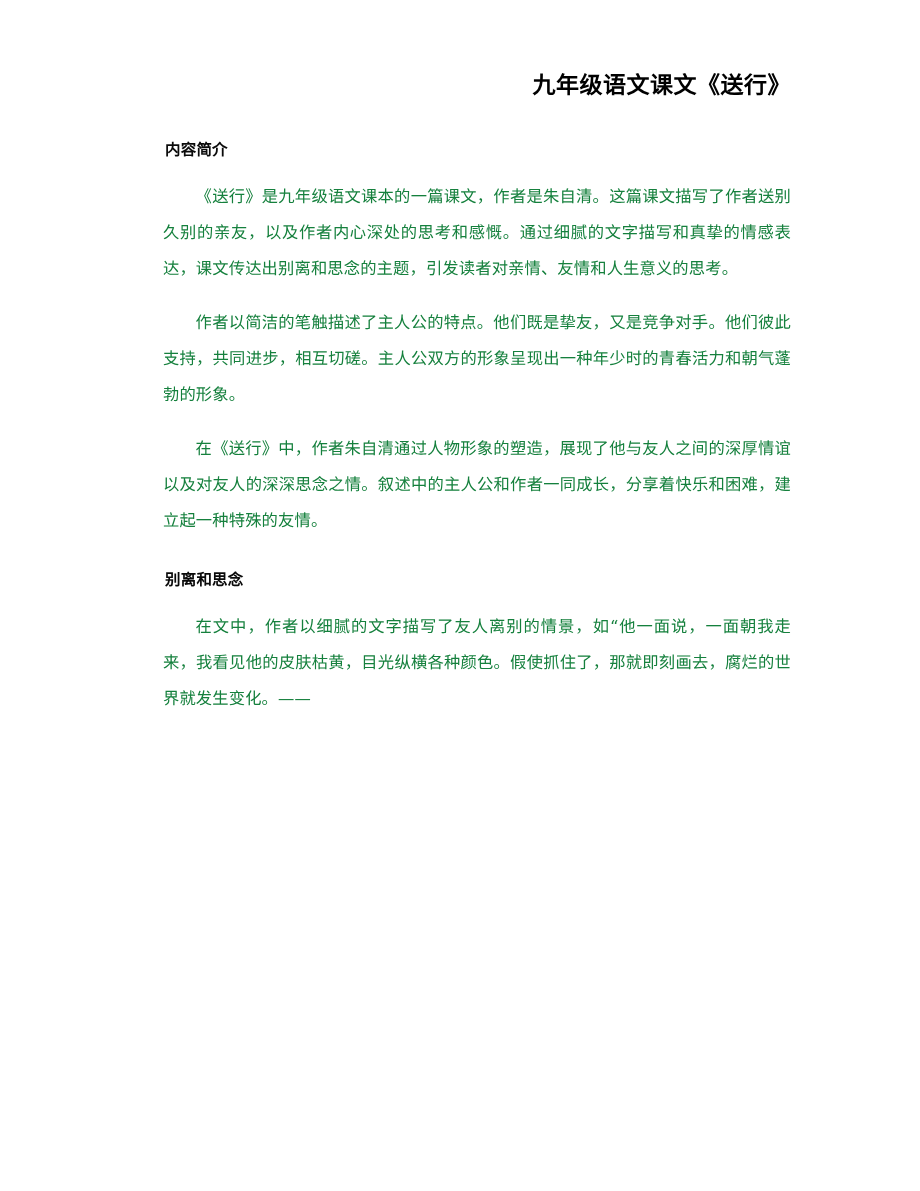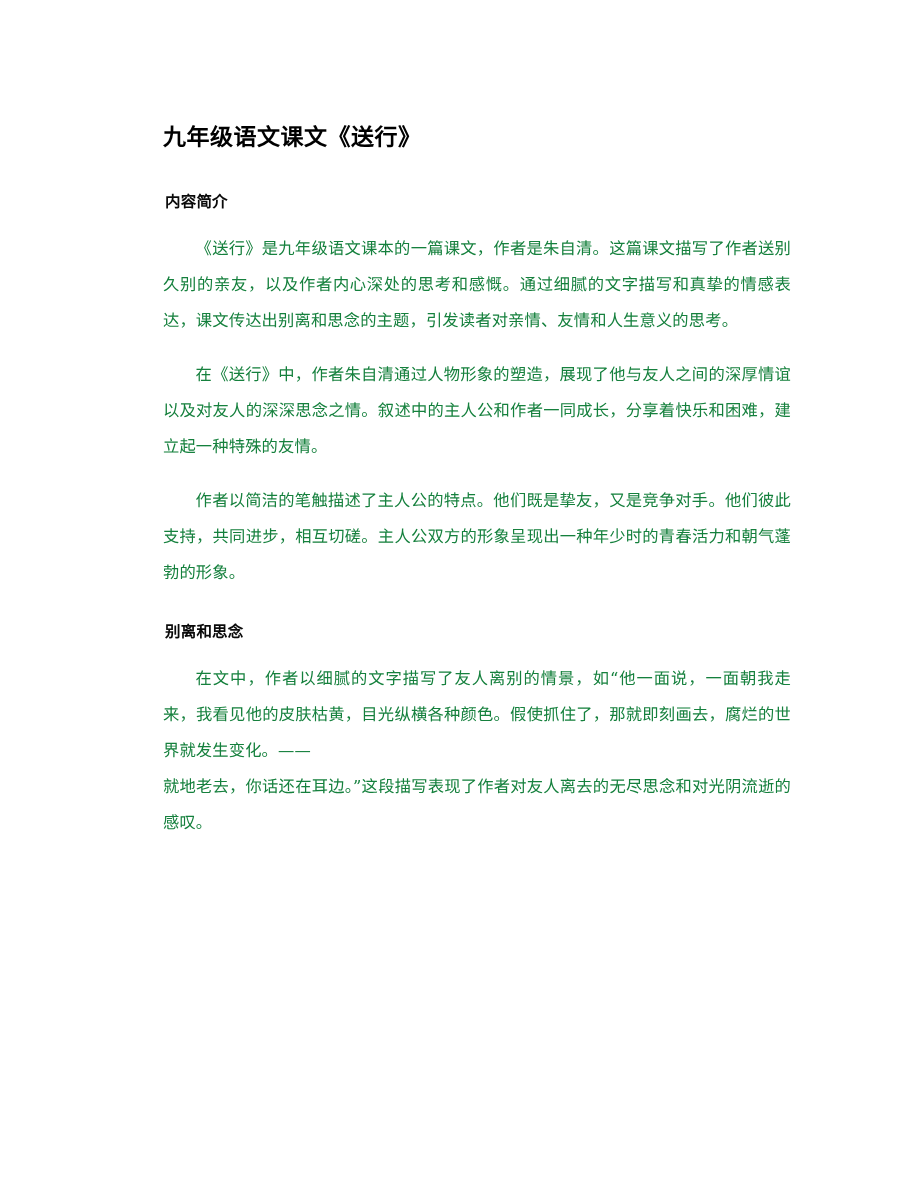--- a/index.html
+++ b/index.html
@@ -22,23 +22,23 @@
     left: 163px;
     top: 0;
     width: 628px;
   }
   .doc-title {
     font-family: "DejaVu Sans", "Liberation Sans", sans-serif;
     font-weight: bold;
     font-size: 23px;
     line-height: 34px;
     color: #000000;
-    text-align: left;
+    text-align: right;
     margin: 0;
-    padding-top: 120px;
+    padding-top: 68px;
     letter-spacing: 0.5px;
   }
   .section-heading {
     font-family: "DejaVu Sans", "Liberation Sans", sans-serif;
     font-weight: bold;
     font-size: 15.5px;
     line-height: 24px;
     color: #0a0a0a;
     margin: 0;
     padding: 0;
@@ -78,27 +78,26 @@
 <div class="page">
   <div class="content">
 
     <h1 class="doc-title">九年级语文课文《送行》</h1>
 
     <h2 class="section-heading heading-1">内容简介</h2>
 
     <p class="para">《送行》是九年级语文课本的一篇课文，作者是朱自清。这篇课文描写了作者送别久别的亲友，以及作者内心深处的思考和感慨。通过细腻的文字描写和真挚的情感表达，课文传达出别离和思念的主题，引发读者对亲情、友情和人生意义的思考。</p>
 
 
+    <p class="para">作者以简洁的笔触描述了主人公的特点。他们既是挚友，又是竞争对手。他们彼此支持，共同进步，相互切磋。主人公双方的形象呈现出一种年少时的青春活力和朝气蓬勃的形象。</p>
+
     <p class="para">在《送行》中，作者朱自清通过人物形象的塑造，展现了他与友人之间的深厚情谊以及对友人的深深思念之情。叙述中的主人公和作者一同成长，分享着快乐和困难，建立起一种特殊的友情。</p>
-
-    <p class="para">作者以简洁的笔触描述了主人公的特点。他们既是挚友，又是竞争对手。他们彼此支持，共同进步，相互切磋。主人公双方的形象呈现出一种年少时的青春活力和朝气蓬勃的形象。</p>
 
     <h2 class="section-heading heading-3">别离和思念</h2>
 
 
     <p class="para">
       <span class="lead">在文中，作者以细腻的文字描写了友人离别的情景，如“他一面说，一面朝我走来，我看见他的皮肤枯黄，目光纵横各种颜色。假使抓住了，那就即刻画去，腐烂的世界就发生变化。——</span>
-      <span class="nobreak-line">就地老去，你话还在耳边。”这段描写表现了作者对友人离去的无尽思念和对光阴流逝的感叹。</span>
     </p>
 
 
   </div>
 </div>
 
 </body></html>

